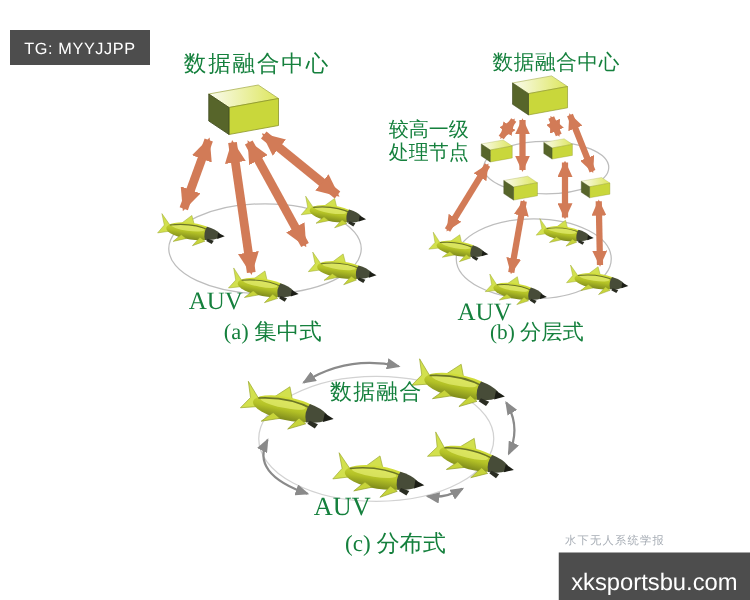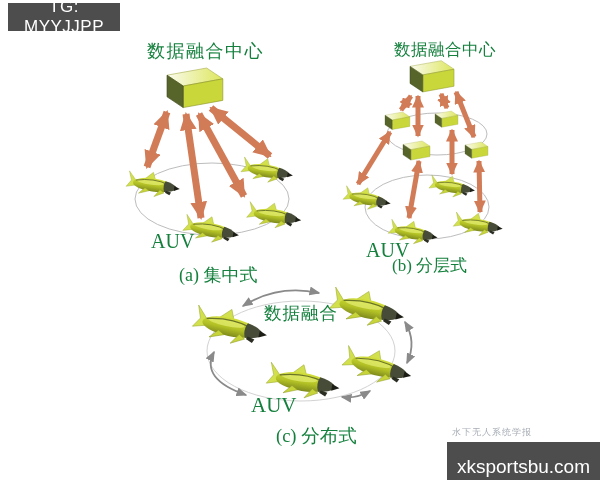--- a/index.html
+++ b/index.html
@@ -3,28 +3,28 @@
 <meta charset="utf-8">
 <style>
   html,body{margin:0;padding:0;background:#fff;}
   .stage{position:relative;width:600px;height:480px;background:#ffffff;overflow:hidden;
          font-family:"Liberation Serif","DejaVu Serif",serif;}
   .diagram-svg{position:absolute;left:0;top:0;}
   .lbl{position:absolute;color:#15803d;white-space:pre;line-height:1.18;}
   .badge{position:absolute;background:#4d4d4d;color:#ffffff;
          font-family:"Liberation Sans","DejaVu Sans",sans-serif;
          display:flex;align-items:center;justify-content:center;}
-  .tg-badge{left:8px;top:3px;width:112px;height:28px;font-size:17px;letter-spacing:.5px;text-align:center;}
+  .tg-badge{left:8px;top:24px;width:112px;height:28px;font-size:13px;letter-spacing:.5px;}
   .site-badge{left:447px;top:442px;width:153px;height:50px;font-size:19px;}
   .journal-mark{position:absolute;left:452px;top:426px;font-size:9px;color:#a7adb5;
          font-family:Liberation Sans, sans-serif;letter-spacing:1px;}
   .t-a-title{left:147px;top:41px;font-size:18px;letter-spacing:1.5px;}
   .t-a-side{left:99px;top:116px;font-size:17px;line-height:20px;}
   .t-a-auv{left:151px;top:230px;font-size:20px;}
-  .t-a-cap{left:179px;top:255px;font-size:18px;margin-top:10px;}
+  .t-a-cap{left:179px;top:255px;font-size:18px;}
   .t-b-title{left:394px;top:40px;font-size:16.5px;letter-spacing:.5px;}
   .t-b-side{left:311px;top:96px;font-size:16px;line-height:18px;}
   .t-b-auv{left:366px;top:239px;font-size:20px;}
   .t-b-cap{left:392px;top:256px;font-size:17px;}
   .t-c-link{left:264px;top:303px;font-size:17.5px;letter-spacing:1px;}
   .t-c-auv{left:251px;top:393px;font-size:21px;}
   .t-c-cap{left:276px;top:414px;font-size:18.5px;margin-top:12px;}
 </style>
 </head>
 <body>
@@ -118,20 +118,21 @@
     <use href="#fish" transform="translate(367,309) rotate(12) scale(0.88)"></use>
     <use href="#fish" transform="translate(303,382) rotate(9) scale(0.86)"></use>
     <use href="#fish" transform="translate(377,367) rotate(14) scale(0.82)"></use>
   </svg>
 
   <div class="lbl t-a-title">数据融合中心</div>
   <div class="lbl t-a-auv">AUV</div>
   <div class="lbl t-a-cap">(a) 集中式</div>
 
   <div class="lbl t-b-title">数据融合中心</div>
+  <div class="lbl t-b-side"><span>较高一级</span><br><span>处理节点</span></div>
   <div class="lbl t-b-auv">AUV</div>
   <div class="lbl t-b-cap">(b) 分层式</div>
 
   <div class="lbl t-c-link">数据融合</div>
   <div class="lbl t-c-auv">AUV</div>
   <div class="lbl t-c-cap">(c) 分布式</div>
 
   <div class="badge tg-badge">TG: MYYJJPP</div>
   <div class="journal-mark">水下无人系统学报</div>
   <div class="badge site-badge">xksportsbu.com</div>

